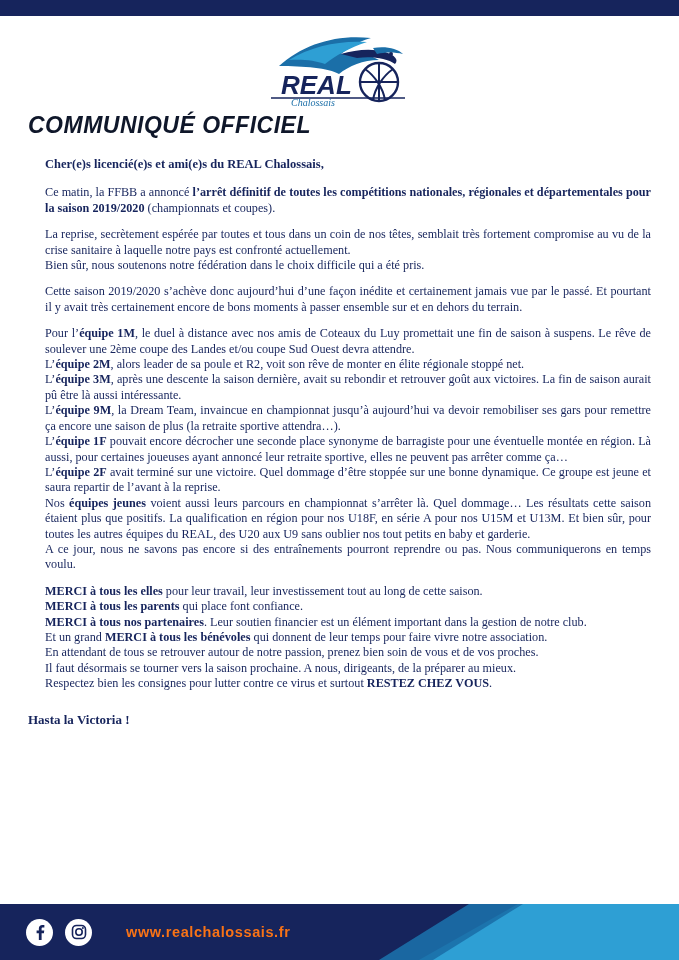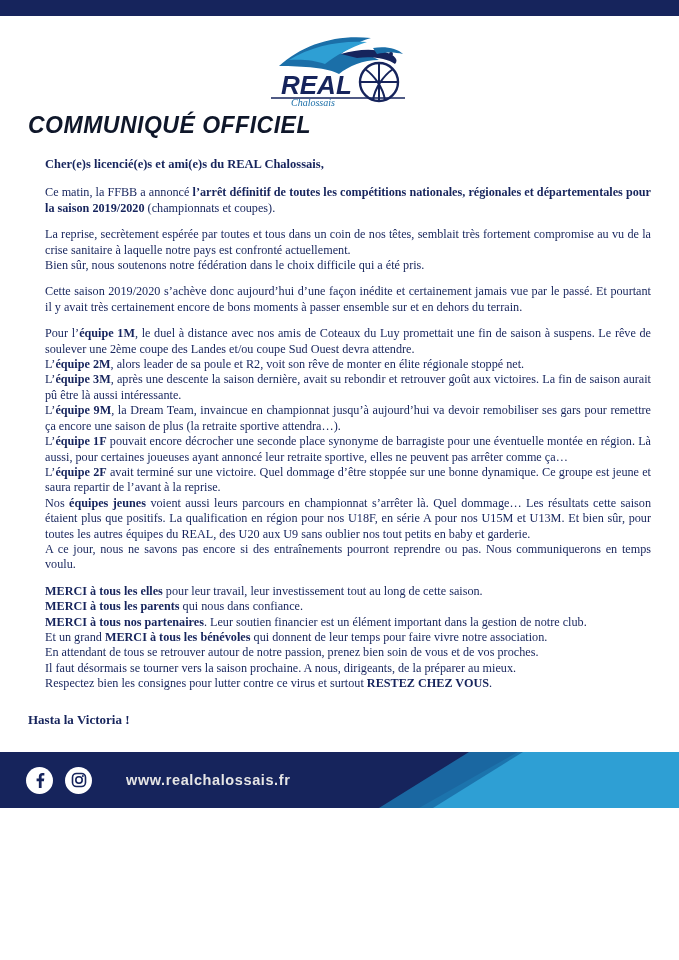--- a/index.html
+++ b/index.html
@@ -10,21 +10,21 @@
     width: 679px;
     height: 960px;
     background: #ffffff;
     font-family: "Liberation Serif", serif;
     overflow: hidden;
     position: relative;
   }
   .page {
     position: relative;
     width: 679px;
-    height: 808px;
+    height: 960px;
     background: #ffffff;
     box-sizing: border-box;
   }
   .top-bar {
     position: absolute;
     top: 0; left: 0;
     width: 679px;
     height: 16px;
     background: #16245c;
   }
@@ -156,21 +156,21 @@
     background: #ffffff;
     display: flex;
     align-items: center;
     justify-content: center;
     margin-right: 12px;
     color: #16245c;
   }
   .social-icon svg { display:block; }
   .footer-url {
     margin-left: 22px;
-    color: #e5e5e5;
+    color: #f97316;
     font-family: "Liberation Sans", sans-serif;
     font-weight: bold;
     font-size: 14.5px;
     letter-spacing: 0.6px;
   }
 </style>
 </head>
 <body>
 
 <div class="page">
@@ -217,21 +217,21 @@
           <p><span>Cette saison 2019/2020 s’achève donc aujourd’hui d’une façon inédite et certainement jamais vue par le passé. Et pourtant il y avait très certainement encore de bons moments à passer ensemble sur et en dehors du terrain.</span></p>
           <p class="tight"><span>Pour l’</span><b>équipe 1M</b><span>, le duel à distance avec nos amis de Coteaux du Luy promettait une fin de saison à suspens. Le rêve de soulever une 2ème coupe des Landes et/ou coupe Sud Ouest devra attendre.</span></p>
           <p class="tight"><span>L’</span><b>équipe 2M</b><span>, alors leader de sa poule et R2, voit son rêve de monter en élite régionale stoppé net.</span></p>
           <p class="tight"><span>L’</span><b>équipe 3M</b><span>, après une descente la saison dernière, avait su rebondir et retrouver goût aux victoires. La fin de saison aurait pû être là aussi intéressante.</span></p>
           <p class="tight"><span>L’</span><b>équipe 9M</b><span>, la Dream Team, invaincue en championnat jusqu’à aujourd’hui va devoir remobiliser ses gars pour remettre ça encore une saison de plus (la retraite sportive attendra…).</span></p>
           <p class="tight"><span>L’</span><b>équipe 1F</b><span> pouvait encore décrocher une seconde place synonyme de barragiste pour une éventuelle montée en région. Là aussi, pour certaines joueuses ayant annoncé leur retraite sportive, elles ne peuvent pas arrêter comme ça…</span></p>
           <p class="tight"><span>L’</span><b>équipe 2F</b><span> avait terminé sur une victoire. Quel dommage d’être stoppée sur une bonne dynamique. Ce groupe est jeune et saura repartir de l’avant à la reprise.</span></p>
           <p class="tight"><span>Nos </span><b>équipes jeunes</b><span> voient aussi leurs parcours en championnat s’arrêter là. Quel dommage… Les résultats cette saison étaient plus que positifs. La qualification en région pour nos U18F, en série A pour nos U15M et U13M. Et bien sûr, pour toutes les autres équipes du REAL, des U20 aux U9 sans oublier nos tout petits en baby et garderie.</span></p>
           <p><span>A ce jour, nous ne savons pas encore si des entraînements pourront reprendre ou pas. Nous communiquerons en temps voulu.</span></p>
           <p class="tight"><b>MERCI à tous les elles</b><span> pour leur travail, leur investissement tout au long de cette saison.</span></p>
-          <p class="tight"><b>MERCI à tous les parents</b><span> qui nous dans confiance.</span></p>
+          <p class="tight"><b>MERCI à tous les parents</b><span> qui place font confiance.</span></p>
           <p class="tight"><b>MERCI à tous nos partenaires</b><span>. Leur soutien financier est un élément important dans la gestion de notre club.</span></p>
           <p class="tight"><span>Et un grand </span><b>MERCI à tous les bénévoles</b><span> qui donnent de leur temps pour faire vivre notre association.</span></p>
           <p class="tight"><span>En attendant de tous se retrouver autour de notre passion, prenez bien soin de vous et de vos proches.</span></p>
           <p class="tight"><span>Il faut désormais se tourner vers la saison prochaine. A nous, dirigeants, de la préparer au mieux.</span></p>
           <p><span>Respectez bien les consignes pour lutter contre ce virus et surtout </span><b>RESTEZ CHEZ VOUS</b><span>.</span></p>
         </div>
     </div>
 
     <div class="signature-row">
       <div class="sig-left">Hasta la Victoria !</div>

